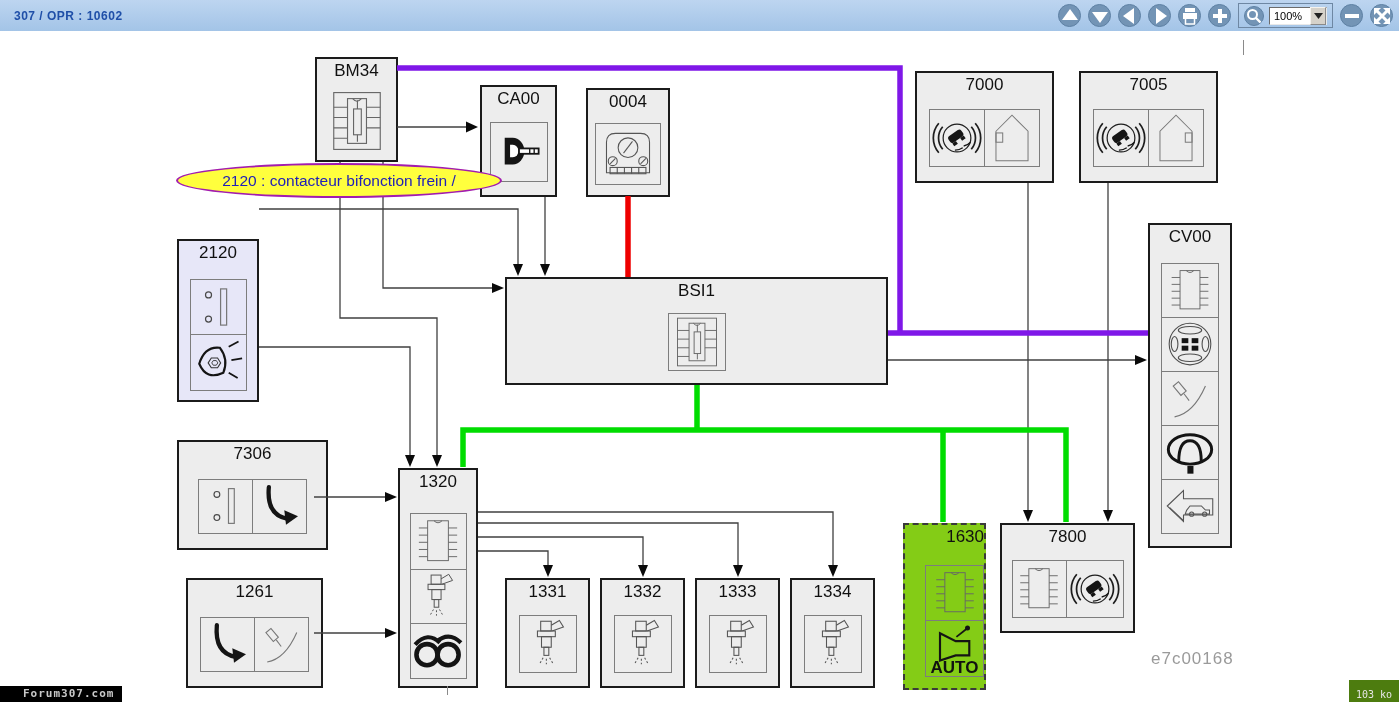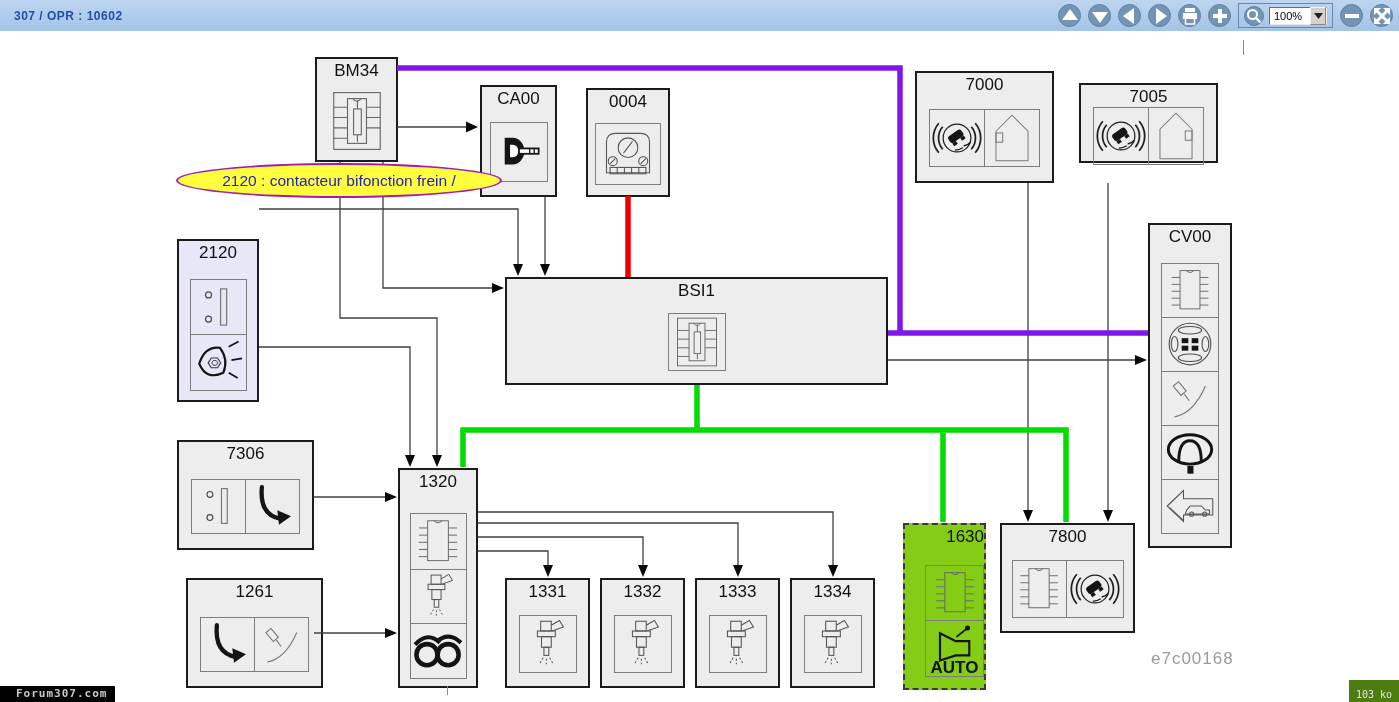--- a/index.html
+++ b/index.html
@@ -41,21 +41,21 @@
   
   .tooltip{position:absolute;left:176px;top:163px;width:326px;height:35px;z-index:5;
            background:#ffff3d;border:2px solid #a21caf;border-radius:50%;box-sizing:border-box;
            display:flex;align-items:center;justify-content:center;}
   .tooltip span{color:#2121b8;font-size:15.5px;white-space:nowrap;}
 
   
   .figcode{position:absolute;left:1151px;top:649px;color:#9a9a9a;font-size:17px;letter-spacing:1px;z-index:3;}
   .watermark{position:absolute;left:0;bottom:0;background:#000;color:#c9c9c9;
              font-family:"DejaVu Sans Mono",monospace;font-size:11px;font-weight:bold;
-             padding:1px 8px 2px 16px;z-index:11;letter-spacing:1px;}
+             padding:1px 8px 2px 23px;z-index:11;letter-spacing:1px;}
   .filesize{position:absolute;right:0;bottom:0;background:#4d7c0f;color:#e6e6e6;
             font-family:"DejaVu Sans Mono",monospace;font-size:10px;padding:9px 7px 2px 7px;z-index:11;}
   .tick{position:absolute;background:#8a8a8a;z-index:3;}
 </style>
 </head>
 <body>
 
 <div class="screen">
 
   <svg width="0" height="0" style="position:absolute">
@@ -322,21 +322,21 @@
           </svg>
       </div>
       <div class="cell" style="width:56px;height:58px">
         <svg width="48" height="54" viewBox="0 0 56 64">
             <use href="#ic-sensor"></use>
           </svg>
       </div>
     </div>
   </div>
 
-  <div class="comp" style="left:1079px;top:83px;width:139px;height:80px">
+  <div class="comp" style="left:1079px;top:71px;width:139px;height:112px">
     <div class="clabel">7005</div>
     <div class="cells">
       <div class="cell" style="width:56px;height:58px">
         <svg width="52" height="52" viewBox="0 0 60 60">
             <use href="#ic-esp"></use>
           </svg>
       </div>
       <div class="cell" style="width:56px;height:58px">
         <svg class="flip" width="48" height="54" viewBox="0 0 56 64">
             <use href="#ic-sensor"></use>
@@ -396,21 +396,21 @@
           </svg>
       </div>
       <div class="cell" style="width:58px;height:55px">
         <svg width="52" height="46" viewBox="0 0 64 56">
             <use href="#ic-carback"></use>
           </svg>
       </div>
     </div>
   </div>
 
-  <div class="comp" style="left:177px;top:440px;width:137px;height:110px">
+  <div class="comp" style="left:177px;top:440px;width:151px;height:110px">
     <div class="clabel">7306</div>
     <div class="cells">
       <div class="cell" style="width:55px;height:55px">
         <svg width="42" height="48" viewBox="0 0 44 58">
             <use href="#ic-switch"></use>
           </svg>
       </div>
       <div class="cell" style="width:55px;height:55px">
         <svg width="46" height="48" viewBox="0 0 48 56">
             <use href="#ic-pedal"></use>

